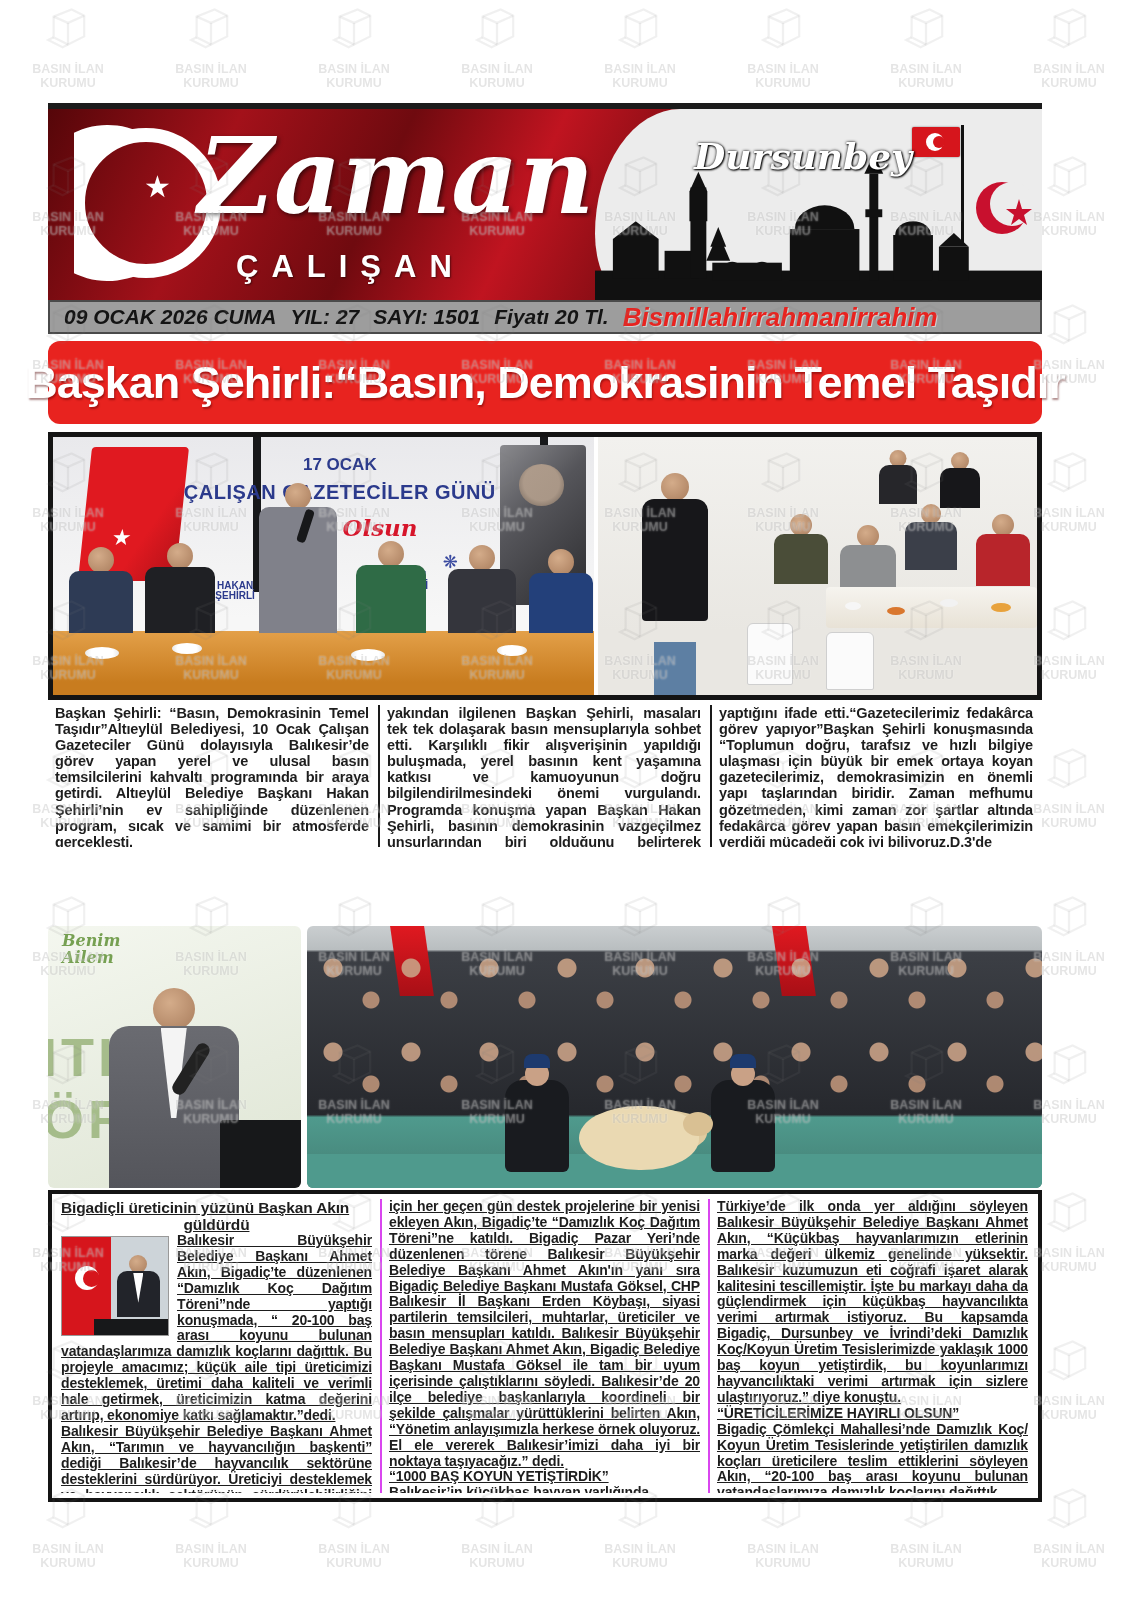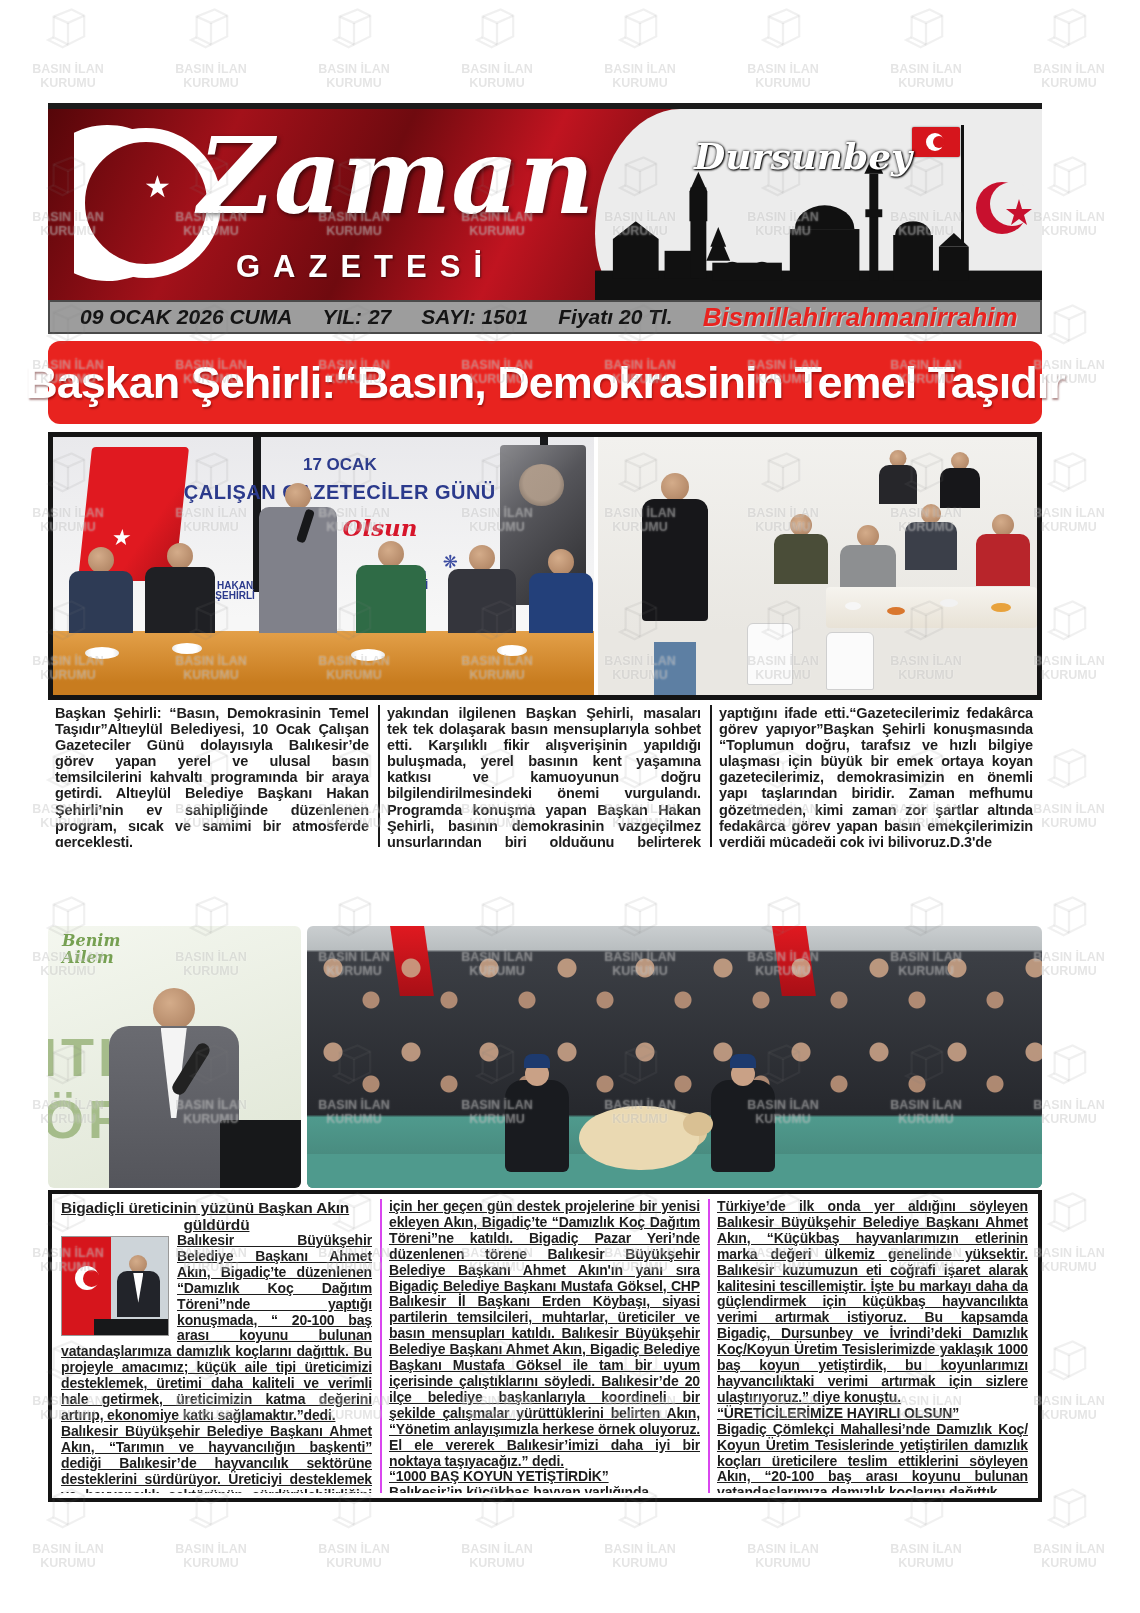--- a/index.html
+++ b/index.html
@@ -29,21 +29,21 @@
   .crest{position:absolute;left:26px;top:14px;z-index:2;}
   .crest-star{position:absolute;left:96px;top:60px;color:#fff;font-size:30px;z-index:3;}
   .balat{position:absolute;left:150px;top:6px;font-family:"DejaVu Serif",serif;font-style:italic;font-weight:bold;
          font-size:104px;color:#fff;z-index:2;text-shadow:2px 2px 4px rgba(0,0,0,.55);}
   .gazetesi{position:absolute;left:188px;top:140px;font-size:31px;font-weight:bold;color:#fff;
             letter-spacing:13px;z-index:2;text-shadow:1px 1px 2px rgba(0,0,0,.5);}
   
   .datebar{position:absolute;left:48px;top:300px;width:994px;height:34px;background:#9d9d9d;
            border:2px solid #4a4a4a;box-sizing:border-box;display:flex;align-items:center;
            font-weight:bold;font-style:italic;color:#141414;font-size:21px;}
-  .datebar span{margin-left:30px;white-space:nowrap;}
+  .datebar span{margin-left:14px;white-space:nowrap;}
   .bismillah{margin-left:auto;margin-right:6px;color:#e8231f;font-size:26px;font-style:italic;
              text-shadow:1px 1px 0 rgba(255,255,255,.5);}
   
   .headline{position:absolute;left:48px;background:#e8231f;color:#fff;font-weight:bold;
             display:flex;align-items:center;justify-content:center;white-space:nowrap;
             text-shadow:1px 2px 2px rgba(80,0,0,.45);letter-spacing:-1px;}
   .h1{top:341px;width:994px;height:83px;border-radius:12px;font-size:45px;}
   .h2{top:852px;width:994px;height:68px;border-radius:8px;font-size:42px;}
   
   .photobox1{position:absolute;left:48px;top:432px;width:994px;height:268px;border:5px solid #141414;
@@ -181,21 +181,21 @@
         <polygon fill="#c8102e" points="47,30 50,40 60,40 52,46 55,56 47,50 39,56 42,46 34,40 44,40"></polygon>
       </svg>
     </div>
     <svg class="crest" width="150" height="160" viewBox="0 0 150 160">
       <circle cx="72" cy="80" r="68" fill="none" stroke="#fff" stroke-width="14"></circle>
       <circle cx="86" cy="74" r="58" fill="none" stroke="rgba(140,16,20,0)" stroke-width="0"></circle>
       <path d="M72 12 a68 68 0 1 0 0 136 a78 78 0 1 1 0 -136 z" fill="#fff"></path>
     </svg>
     <div class="crest-star">★</div>
     <div class="balat">Zaman</div>
-    <div class="gazetesi">GAZETESİ</div>
+    <div class="gazetesi">ÇALIŞAN</div>
   </div>
 
   <div class="datebar">
     <span>09 OCAK 2026 CUMA</span>
     <span>YIL: 27</span>
     <span>SAYI: 1501</span>
     <span>Fiyatı  20 Tl.</span>
     <span class="bismillah">Bismillahirrahmanirrahim</span>
   </div>
 

